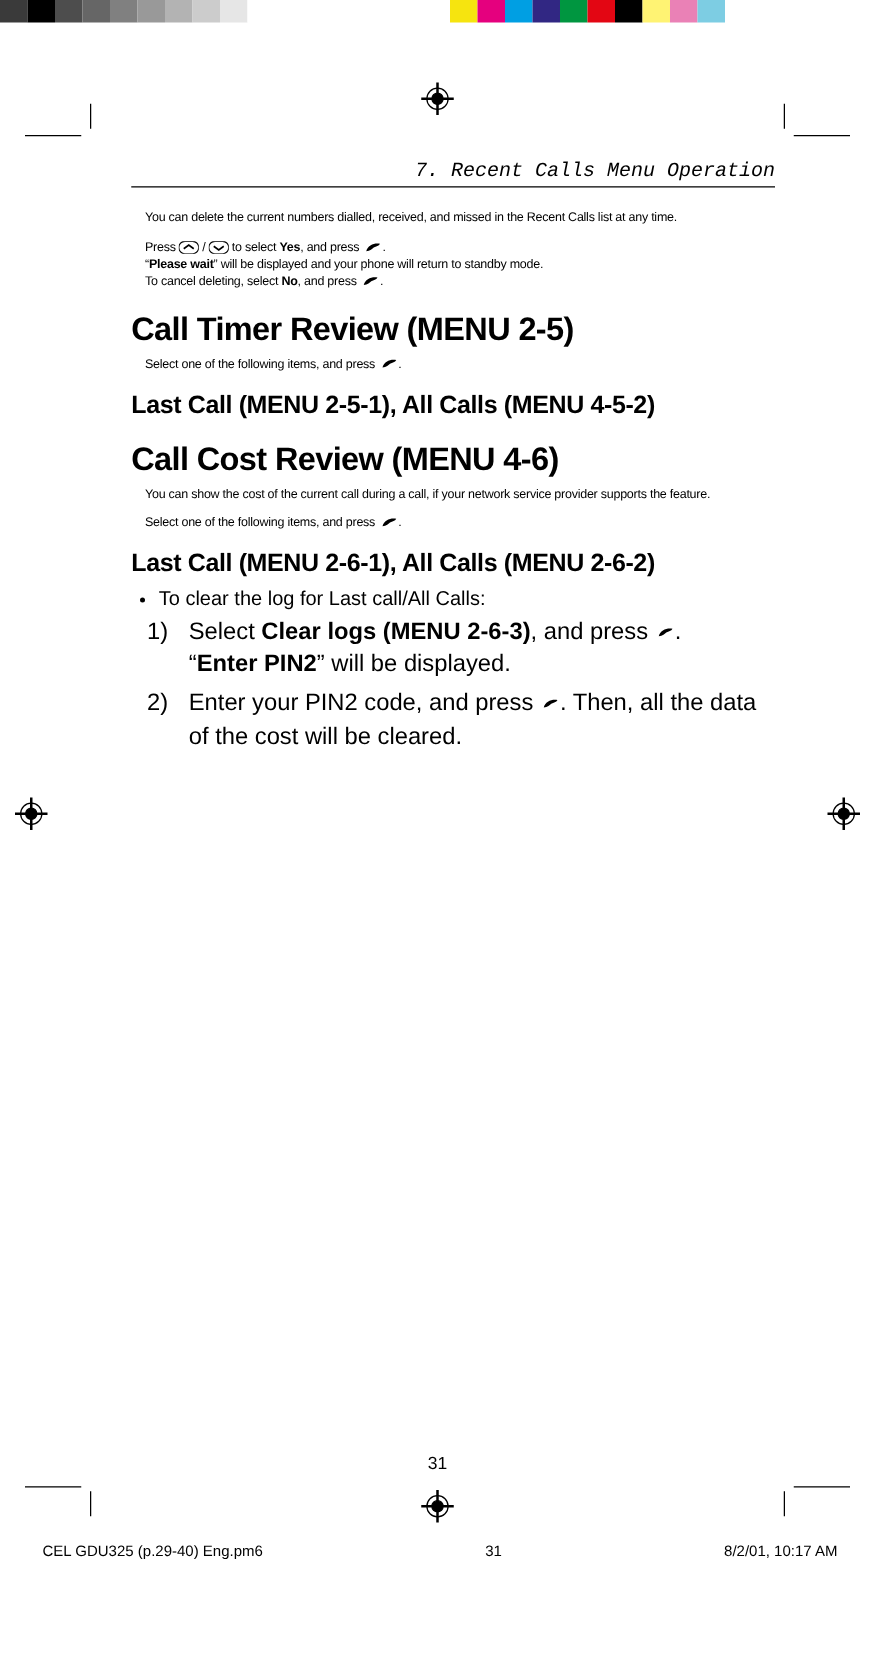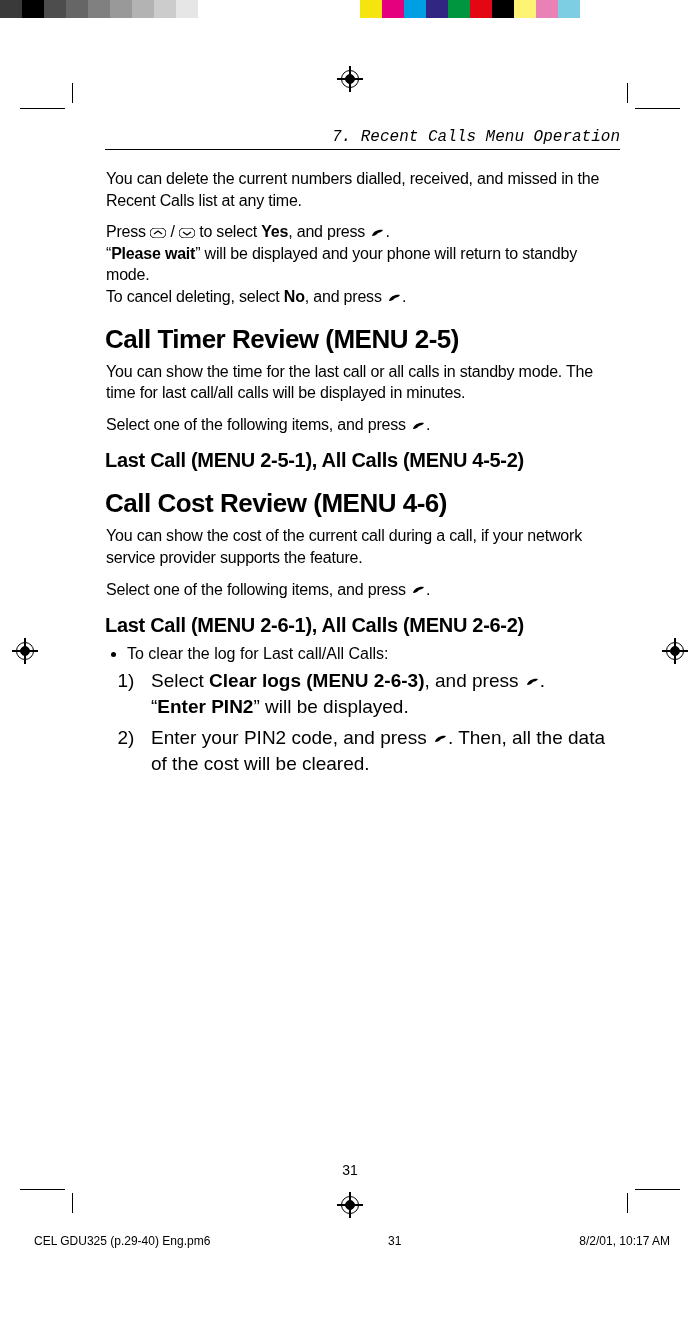--- a/index.html
+++ b/index.html
@@ -60,23 +60,23 @@
     margin: 16px 0 6px 0;
     font-stretch: condensed;
   }
   h2.sub {
     font-size: 20px;
     font-weight: 700;
     margin: 14px 0 6px 0;
     letter-spacing: -0.3px;
   }
   p.body {
-    font-size: 16px;
+    font-size: 10px;
     line-height: 1.35;
-    margin: 6px 0 10px 1px;
+    margin: 6px 0 10px 11px;
     font-weight: 300;
     letter-spacing: -0.2px;
   }
   .bold { font-weight: 700; }
   .icon-up, .icon-down, .icon-call {
     display: inline-block;
     vertical-align: middle;
   }
   .icon-up svg, .icon-down svg, .icon-call svg { display:block; }
   ul.bullets {
@@ -185,21 +185,20 @@
         </svg></span><span> to select </span><span class="bold">Yes</span><span>, and press </span><span class="icon-call"><svg width="16" height="12" viewBox="0 0 16 12">
           <path d="M3 9 C4 4, 10 2, 14 3 C13 5, 11 5, 9 6 C8 7, 6 9, 3 9 Z" fill="#000"></path>
         </svg></span><span>.</span><br>
     <span>“</span><span class="bold">Please wait</span><span>” will be displayed and your phone will return to standby mode.</span><br>
     <span>To cancel deleting, select </span><span class="bold">No</span><span>, and press </span><span class="icon-call"><svg width="16" height="12" viewBox="0 0 16 12">
           <path d="M3 9 C4 4, 10 2, 14 3 C13 5, 11 5, 9 6 C8 7, 6 9, 3 9 Z" fill="#000"></path>
         </svg></span><span>.</span>
   </p>
 
   <h1 class="section">Call Timer Review (MENU 2-5)</h1>
-  <p class="body">You can show the time for the last call or all calls in standby mode. The time for last call/all calls will be displayed in minutes.</p>
   <p class="body">
     <span>Select one of the following items, and press </span><span class="icon-call"><svg width="16" height="12" viewBox="0 0 16 12">
           <path d="M3 9 C4 4, 10 2, 14 3 C13 5, 11 5, 9 6 C8 7, 6 9, 3 9 Z" fill="#000"></path>
         </svg></span><span>.</span>
   </p>
   <h2 class="sub">Last Call (MENU 2-5-1), All Calls (MENU 4-5-2)</h2>
 
   <h1 class="section">Call Cost Review (MENU 4-6)</h1>
   <p class="body">You can show the cost of the current call during a call, if your network service provider supports the feature.</p>
   <p class="body">

